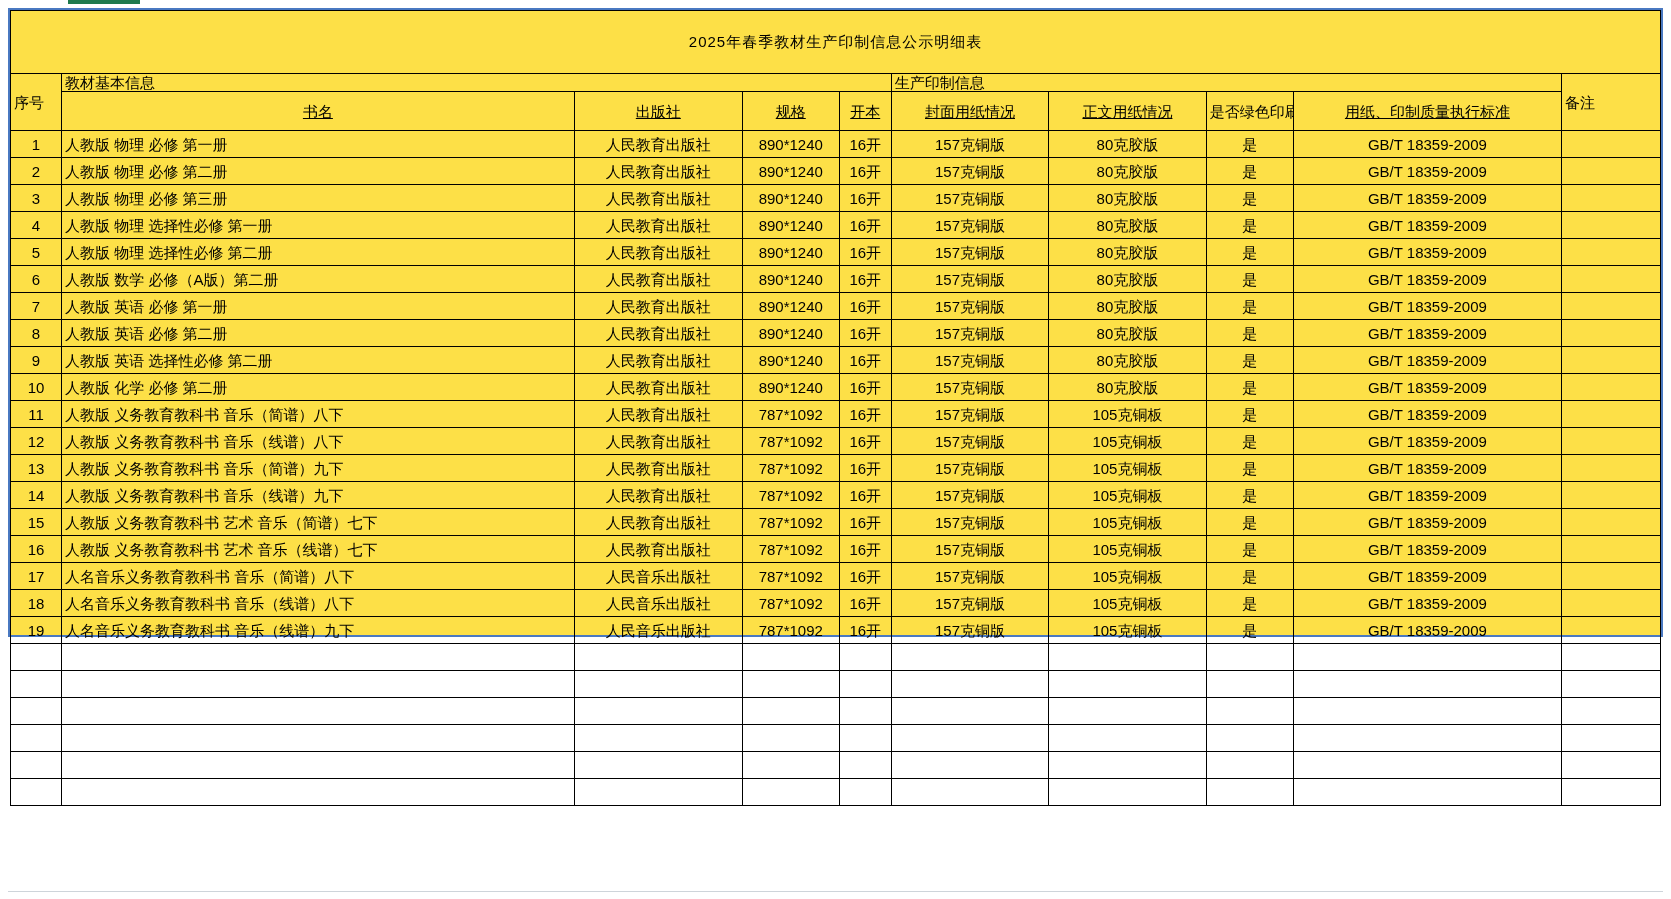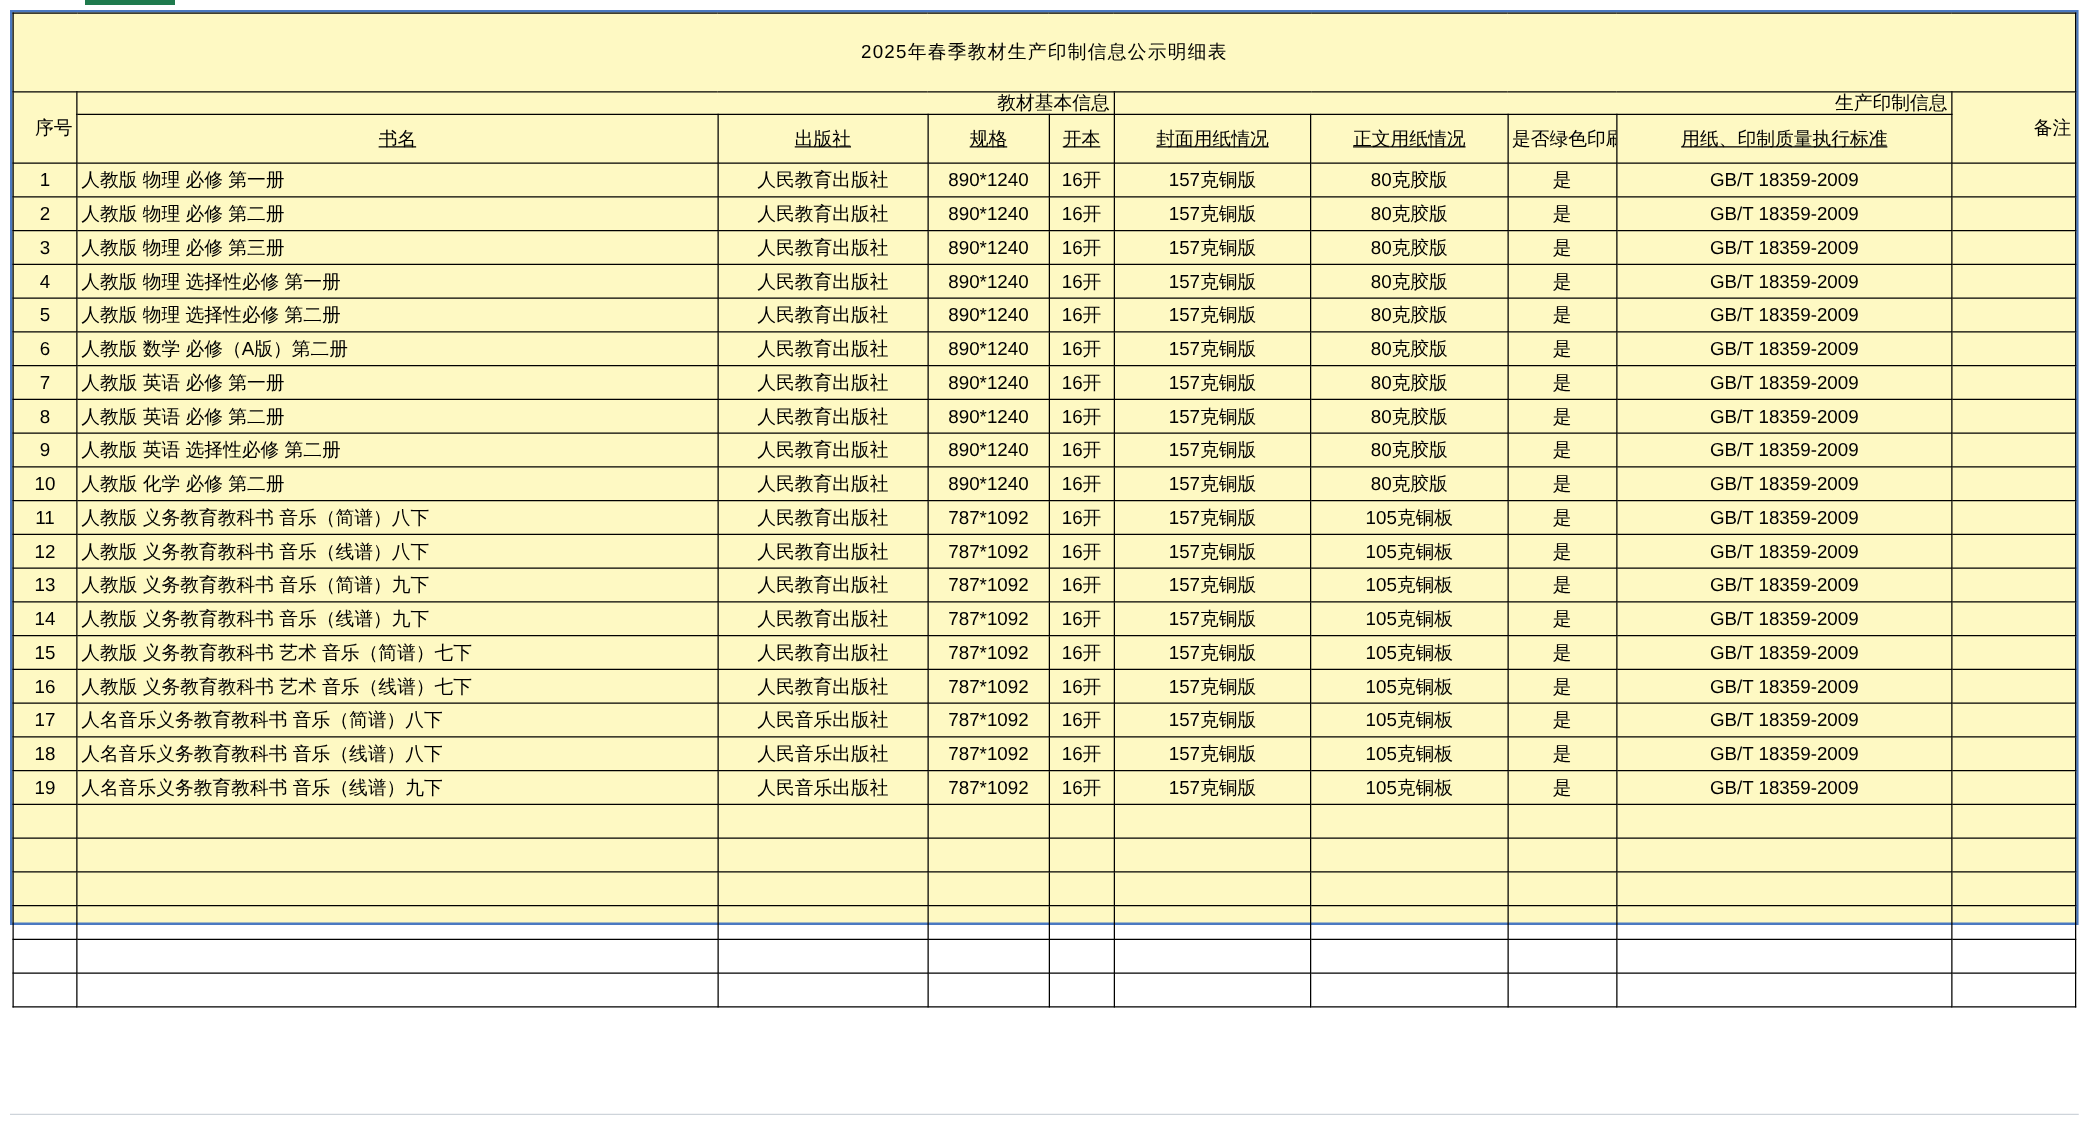--- a/index.html
+++ b/index.html
@@ -35,24 +35,24 @@
     top: 0;
     width: 72px;
     height: 4px;
     background: #1f7a4d;
   }
   .sheet {
     position: absolute;
     left: 8px;
     top: 8px;
     width: 1655px;
-    height: 732px;
+    height: 629px;
     box-sizing: border-box;
     border: 2px solid #4a79c1;
-    background: #fef9c3;
+    background: #fde047;
   }
   table.grid {
     border-collapse: collapse;
     table-layout: fixed;
     width: 1651px;
     margin: 0;
   }
   table.grid td, table.grid th {
     border: 1px solid #000000;
     padding: 0 3px;
@@ -65,21 +65,21 @@
   }
   .title-cell {
     border: 1px solid #000000;
     height: 62px;
     text-align: center;
     font-size: 25px;
     font-weight: bold;
     letter-spacing: 1px;
   }
   .hdr {
-    text-align: right;
+    text-align: left;
     font-size: 17px;
   }
   .hdr-small {
     text-align: center;
     font-size: 16px;
     text-decoration: underline;
   }
   .hdr-tight {
     text-align: left;
     font-size: 14.5px;

